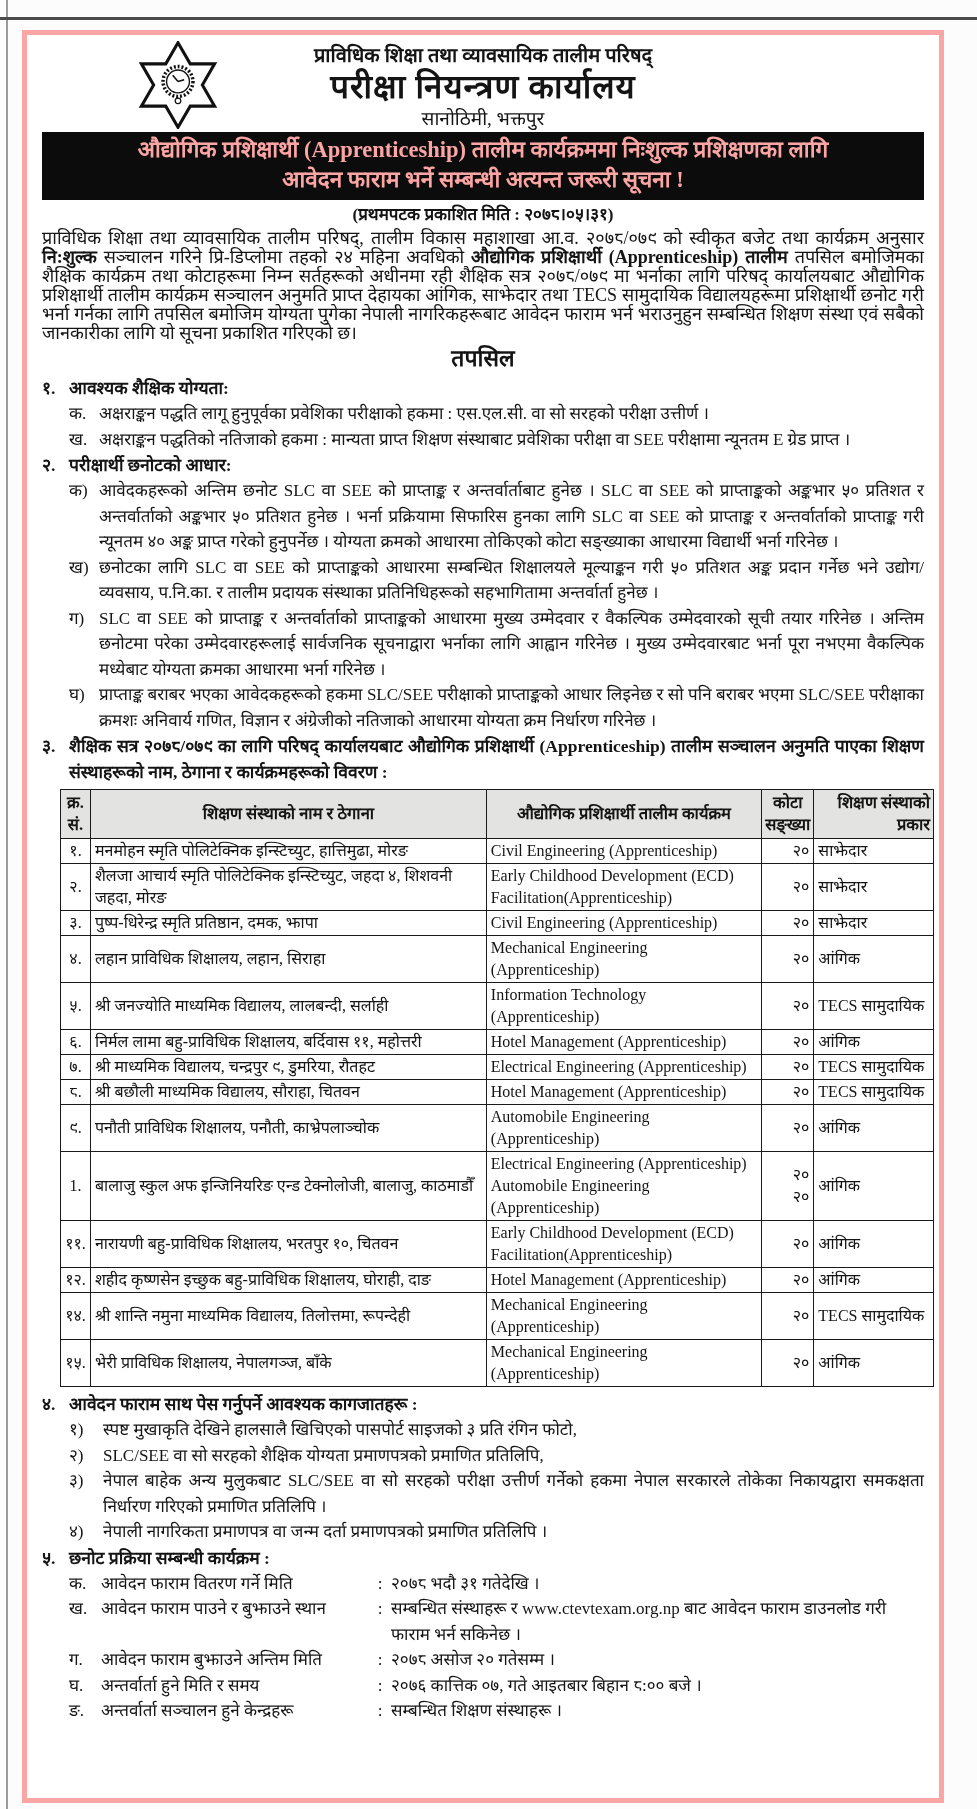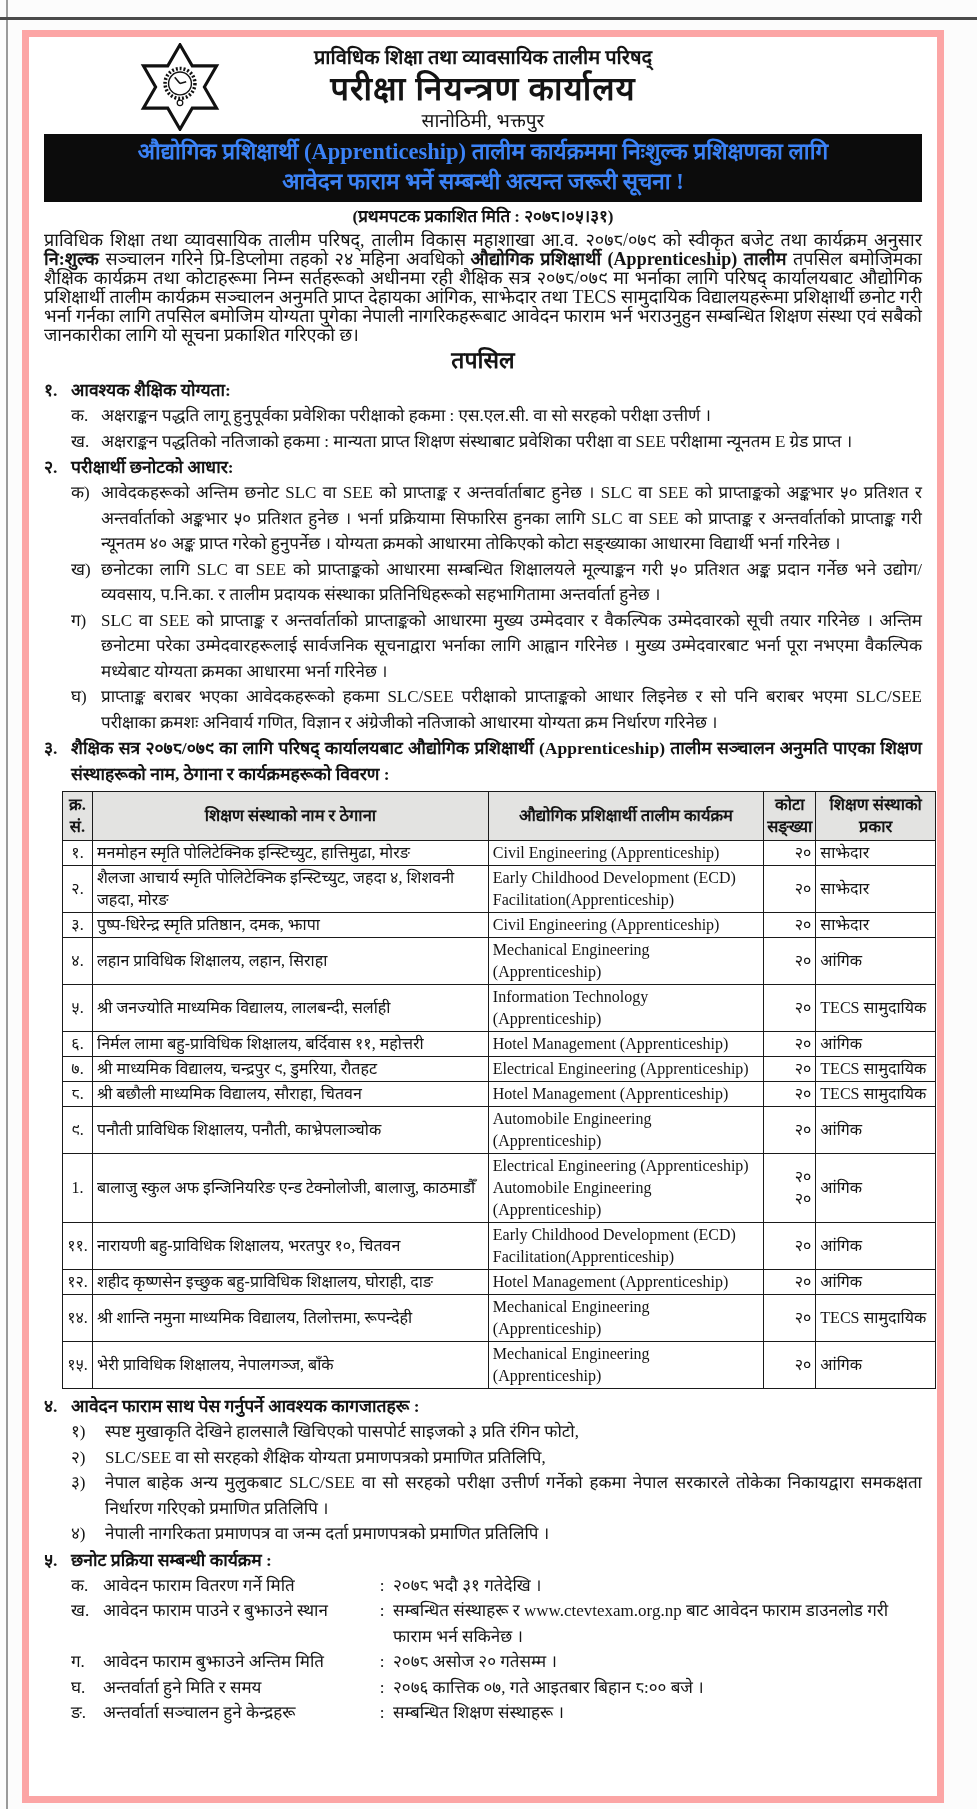--- a/index.html
+++ b/index.html
@@ -3,31 +3,31 @@
 <meta charset="utf-8">
 <style>
   * { margin:0; padding:0; box-sizing:border-box; }
   html,body { background:#ffffff; }
   body { font-family:"Liberation Serif", serif; color:#141414; }
   .page { position:relative; width:977px; height:1809px; background:#fcfcfc; overflow:hidden; }
   .scan-line-v { position:absolute; left:6px; top:0; width:2px; height:100%; background:#9a9a9a; }
   .scan-line-h { position:absolute; left:0; top:17px; width:100%; height:3px; background:#4b4b4b; }
 
   .doc { position:absolute; left:22px; top:30px; width:922px; height:1773px;
-         background:#ffffff; border:7px solid #fca5a5; padding:0 15px; overflow:hidden; }
+         background:#ffffff; border:5px solid #fca5a5; padding:0 15px; overflow:hidden; }
 
   
   .letterhead { position:relative; height:97px; padding-top:7px; text-align:center; }
   .logo { position:absolute; left:90px; top:6px; }
   .org-line   { font-size:20px; font-weight:bold; line-height:26px; }
   .office-line{ font-size:33px; font-weight:bold; line-height:38px; letter-spacing:1px; }
   .addr-line  { font-size:19px; line-height:26px; }
 
   
-  .banner { background:#0c0c0c; color:#3b82f6; text-align:center; font-weight:bold;
+  .banner { background:#0c0c0c; color:#fca5a5; text-align:center; font-weight:bold;
             font-size:22.5px; line-height:30px; padding:3px 8px 5px; }
 
   .pubdate { text-align:center; font-weight:bold; font-size:17px; line-height:24px; margin-top:3px; }
 
   .intro { font-size:18px; line-height:19px; text-align:justify; margin-top:2px; }
 
   .tapasil { text-align:center; font-size:23px; font-weight:bold; line-height:30px; margin:1px 0; }
 
   
   .sec-head { display:flex; font-weight:bold; font-size:17.5px; line-height:26px; }
@@ -128,21 +128,21 @@
         </div>
       </div>
 
     <table class="inst" id="inst-table">
       <thead id="inst-thead">
           <tr>
             <th style="width: 30px;">क्र. सं.</th>
             <th style="width: 398px;">शिक्षण संस्थाको नाम र ठेगाना</th>
             <th style="width: 276px;">औद्योगिक प्रशिक्षार्थी तालीम कार्यक्रम</th>
             <th style="width: 50px;">कोटा सङ्ख्या</th>
-            <th style="width: 120px;">शिक्षण संस्थाको प्रकार</th>
+            <th style="width: 120px; text-align: right;">शिक्षण संस्थाको प्रकार</th>
           </tr>
         </thead>
       <tbody id="inst-tbody">
           <tr>
             <td class="c-sn">१.</td>
             <td class="c-name">मनमोहन स्मृति पोलिटेक्निक इन्स्टिच्युट, हात्तिमुढा, मोरङ</td>
             <td class="c-prog">
               <div>Civil Engineering (Apprenticeship)</div>
             </td>
             <td class="c-quota">

